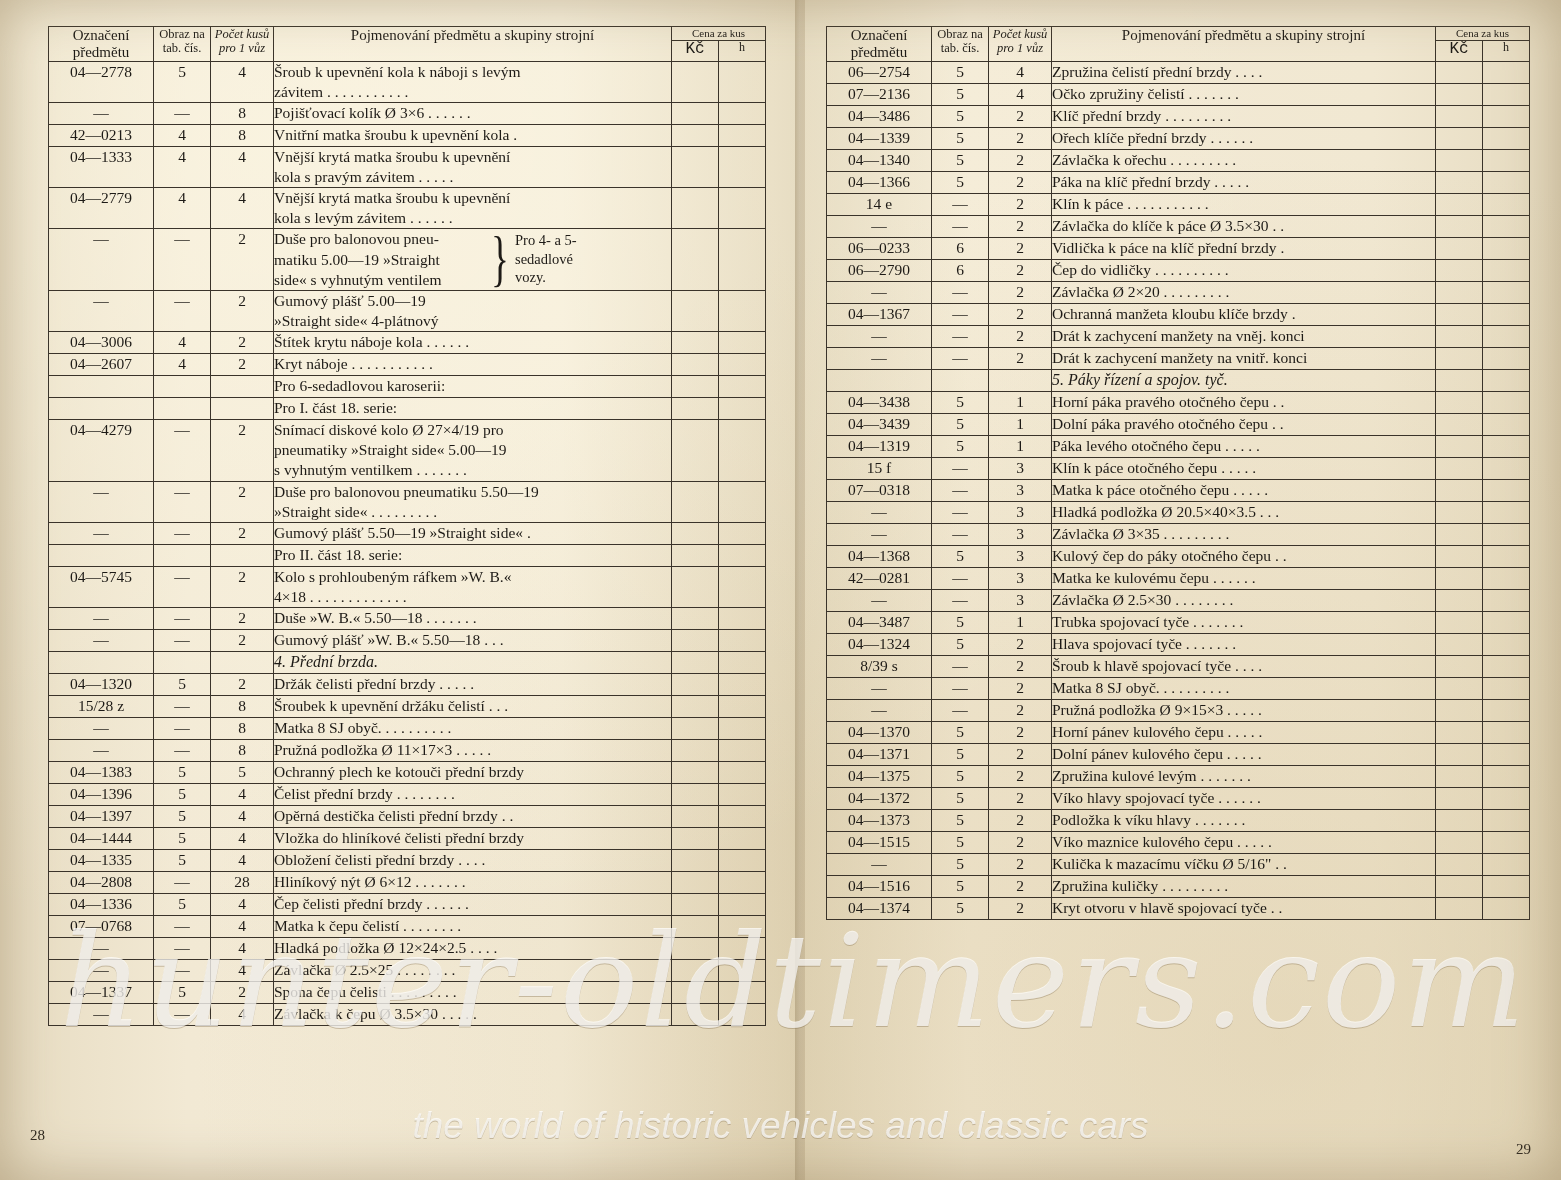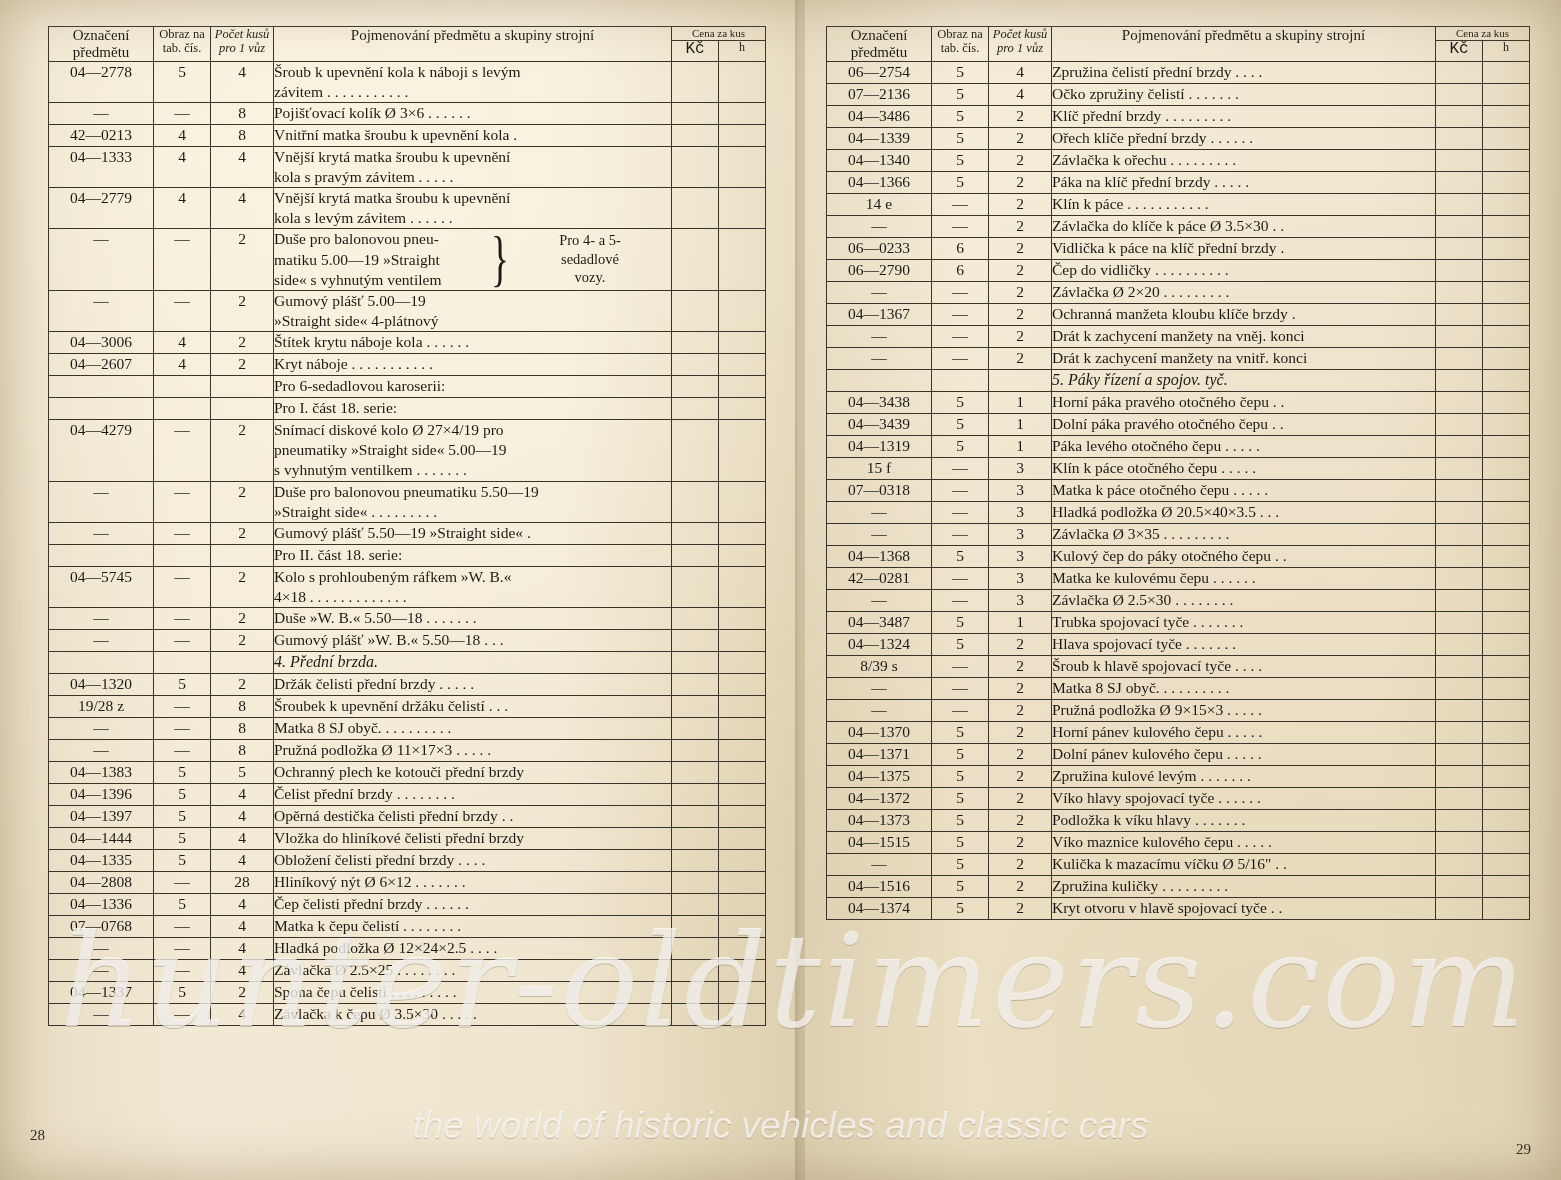--- a/index.html
+++ b/index.html
@@ -81,21 +81,20 @@
     padding-bottom:3px;
   }
   .center-note{text-align:center;margin-left:6px;}
 
   
   .brace-wrap{position:relative;}
   .brace-text{
     position:absolute;
     right:6px;top:2px;
     width:150px;
-    text-align:center;
     font-size:14.5px;
     line-height:1.25;
   }
   .brace-glyph{
     position:absolute;
     right:156px;top:-2px;
     font-size:62px;
     line-height:1;
     transform:scaleX(0.6);
     color:#1d1a16;
@@ -329,21 +328,21 @@
           </tr>
           <tr>
             <td class="c-code">04—1320</td>
             <td class="c-tab">5</td>
             <td class="c-qty">2</td>
             <td class="c-name">Držák čelisti přední brzdy . . . . .</td>
             <td class="c-kc"></td>
             <td class="c-h"></td>
           </tr>
           <tr>
-            <td class="c-code">19/28 z</td>
+            <td class="c-code">15/28 z</td>
             <td class="c-tab">—</td>
             <td class="c-qty">8</td>
             <td class="c-name">Šroubek k upevnění držáku čelistí . . .</td>
             <td class="c-kc"></td>
             <td class="c-h"></td>
           </tr>
           <tr>
             <td class="c-code">—</td>
             <td class="c-tab">—</td>
             <td class="c-qty">8</td>

